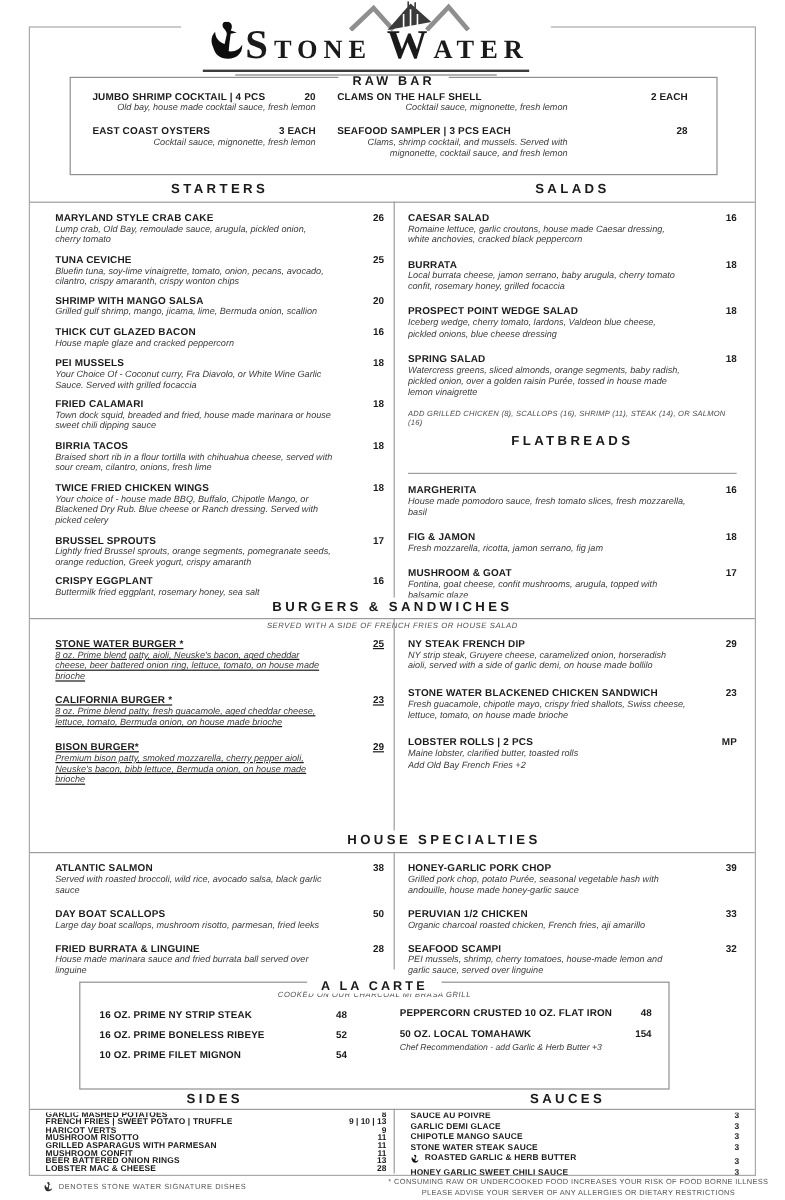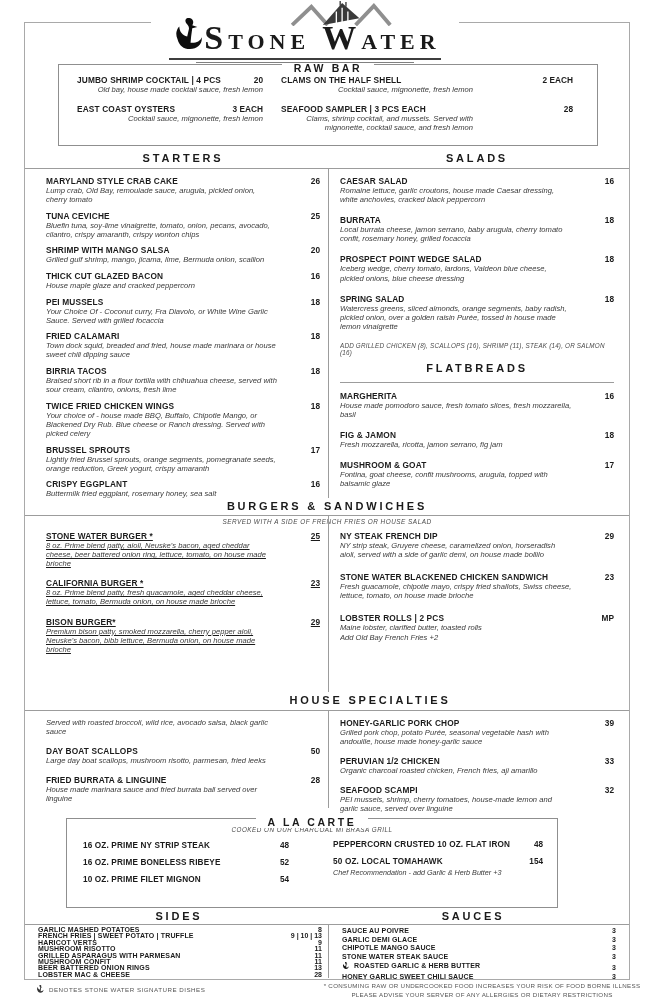--- a/index.html
+++ b/index.html
@@ -51,21 +51,21 @@
 
   
   #h-starters{left:46px;top:152px;width:274px;}
   #h-salads{left:340px;top:152px;width:274px;}
   #rule1{top:168px;}
   #c-starters{position:absolute;left:46px;top:176px;width:274px;height:322px;overflow:hidden;}
   #c-starters .mi{margin-bottom:6.5px;}
   #c-salads{position:absolute;left:340px;top:176px;width:274px;height:322px;overflow:hidden;}
   #c-salads .salad-items .mi{margin-bottom:11px;}
   .add-note{font-size:6.3px;font-style:italic;color:#4a4a4a;letter-spacing:0.2px;margin:1px 0 3px;}
-  .sub-h{font-size:11px;font-weight:bold;letter-spacing:2.8px;text-align:center;color:#1a1a1a;border-bottom:1px solid #9c9c9c;padding-bottom:8px;margin:6px 0 8px;}
+  .sub-h{font-size:11px;font-weight:bold;letter-spacing:2.8px;text-align:center;color:#1a1a1a;border-bottom:1px solid #9c9c9c;padding-bottom:20px;margin:6px 0 8px;}
   #c-salads .fb-items .mi{margin-bottom:11px;}
   #d1{top:168px;height:330px;}
 
   
   #h-burgers{left:0;top:500px;width:654px;}
   #rule2{top:515px;}
   #sub-burgers{left:0;top:518px;width:654px;}
   #c-burgers-l{position:absolute;left:46px;top:531px;width:274px;height:160px;overflow:hidden;}
   #c-burgers-l .mi{margin-bottom:10px;text-decoration:underline;}
   #c-burgers-r{position:absolute;left:340px;top:531px;width:274px;height:160px;overflow:hidden;}
@@ -422,20 +422,25 @@
     <div class="mi-desc">Maine lobster, clarified butter, toasted rolls</div>
     <div class="mi-desc">Add Old Bay French Fries +2</div>
   </div>
     </div>
 
   <h2 class="sec-h" id="h-spec">HOUSE SPECIALTIES</h2>
   <div class="hrule" id="rule3"></div>
   <div class="vdiv" id="d3"></div>
   <div id="c-spec-l">
       <div class="mi">
+    <div class="mi-head">
+
+      <span class="mi-name">ATLANTIC SALMON</span>
+      <span class="mi-price">38</span>
+    </div>
     <div class="mi-desc">Served with roasted broccoli, wild rice, avocado salsa, black garlic sauce</div>
 
   </div>
       <div class="mi">
     <div class="mi-head">
 
       <span class="mi-name">DAY BOAT SCALLOPS</span>
       <span class="mi-price">50</span>
     </div>
     <div class="mi-desc">Large day boat scallops, mushroom risotto, parmesan, fried leeks</div>

